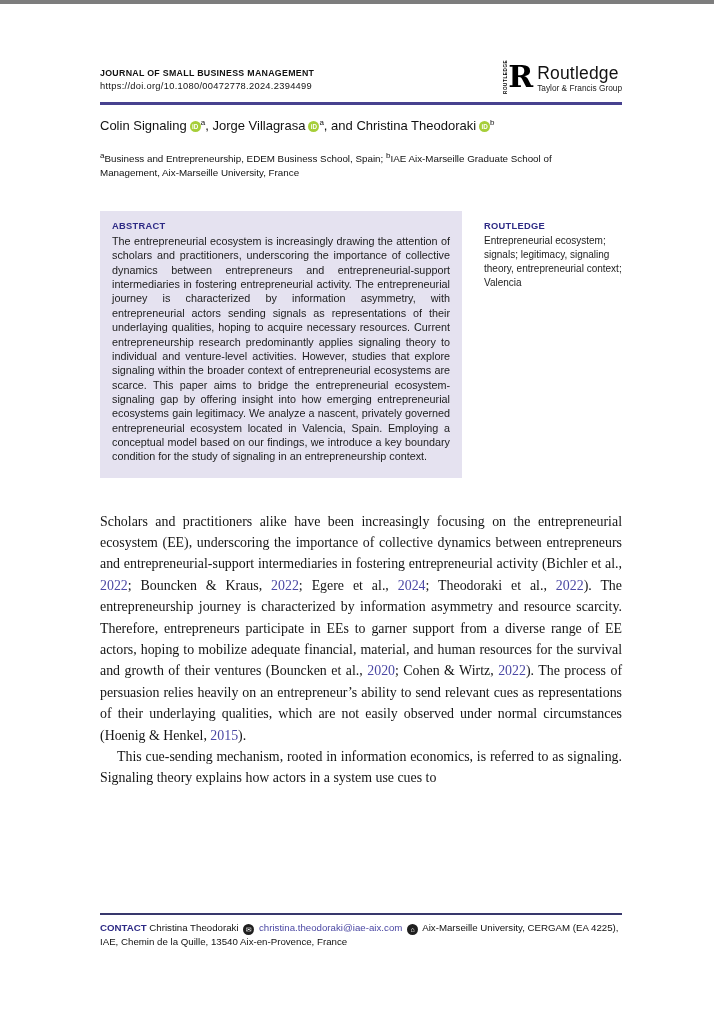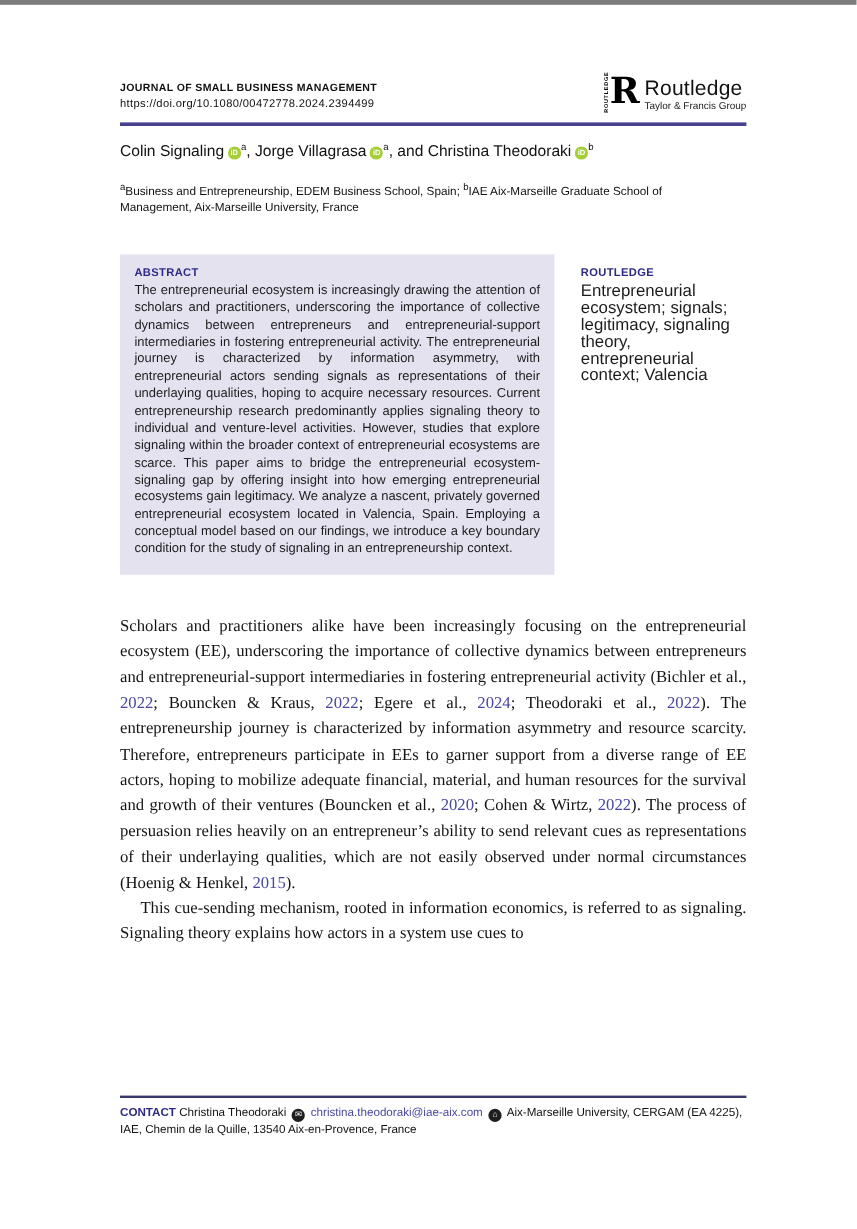--- a/index.html
+++ b/index.html
@@ -136,21 +136,21 @@
     letter-spacing: 0.3px;
     margin-bottom: 3px;
   }
   .abs-text {
     font-size: 10.8px;
     line-height: 14.35px;
     text-align: justify;
     color: #1c1c1c;
   }
   .kw-col { width: 138px; margin-left: 22px; padding-top: 10px; }
-  .kw-text { font-size: 14px; line-height: 14px; color: #1c1c1c; }
+  .kw-text { font-size: 10px; line-height: 14px; color: #1c1c1c; }
 
   
   .body-text {
     margin-top: 33px;
     font-family: "Liberation Serif", serif;
     font-size: 13.9px;
     line-height: 21.4px;
     text-align: justify;
     color: #141414;
     width: 522px;

